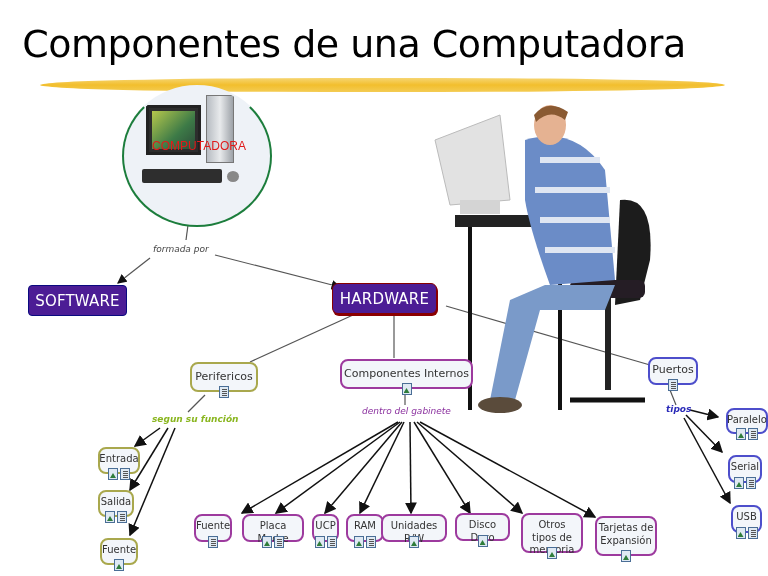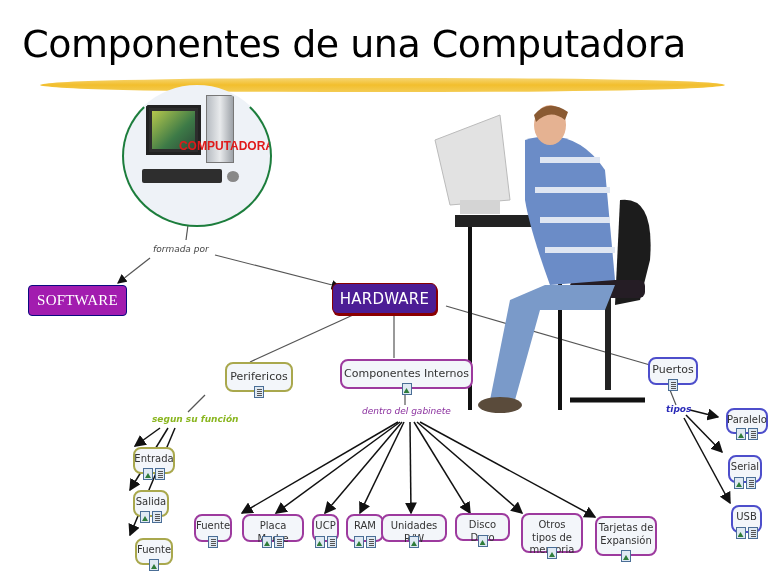--- a/index.html
+++ b/index.html
@@ -14,44 +14,44 @@
     background: linear-gradient(180deg, #f6d36a 0%, #f1bb22 50%, #f3c94a 100%);
     border-radius: 50% / 60%; transform: skewX(-6deg); opacity: 0.95;
   }
   svg.links { position: absolute; left: 0; top: 0; }
   .node {
     position: absolute; background: #f3f6fa; border: 2px solid; border-radius: 8px;
     font-family: "DejaVu Sans", sans-serif; font-size: 10px; color: #333;
     display: flex; flex-direction: column; align-items: center; justify-content: flex-start;
     padding-top: 4px; text-align: center; line-height: 1.25; cursor: pointer;
   }
-  .node.olive { border-color: #a9a84d; margin-left: 35px; }
+  .node.olive { border-color: #a9a84d; }
   .node.purple { border-color: #9d3a9e; }
   .node.blue { border-color: #4d4ecb; }
   .icons { position: absolute; bottom: -8px; left: 50%; transform: translateX(-50%); display: flex; gap: 2px; }
   .ico { width: 10px; height: 12px; border: 1px solid #4a6e96; background: #dfe9f3; position: relative; }
   .ico.img::after { content: ""; position: absolute; left: 1px; bottom: 1px; width: 6px; height: 5px; background: #2f7d3b; clip-path: polygon(0 100%, 50% 0, 100% 100%); }
   .ico.doc::after { content: ""; position: absolute; left: 2px; top: 2px; width: 5px; height: 7px; background: repeating-linear-gradient(180deg, #555 0 1px, transparent 1px 2px); }
   .big-btn {
     position: absolute; color: #fff; font-size: 15px; display: flex; align-items: center; justify-content: center;
     border-radius: 4px; letter-spacing: 0.2px;
   }
-  .software { left: 28px; top: 285px; width: 99px; height: 31px; background: #a21caf; border: 1px solid #0a0a80; font-family: Liberation Serif, serif; }
+  .software { left: 28px; top: 285px; width: 99px; height: 31px; background: #4c1d95; border: 1px solid #0a0a80; }
   .hardware { left: 332px; top: 283px; width: 105px; height: 31px; background: #4c1d95; border: 1px solid #800; border-radius: 6px; box-shadow: 1px 2px 0 #8c0000; }
   .link-label { position: absolute; font-size: 9px; font-style: italic; }
   .computer-circle {
     position: absolute; left: 122px; top: 85px; width: 150px; height: 142px; border-radius: 50%;
     background: #eef2f7; border: 2px solid #1c7d3c; border-top-color: transparent; overflow: hidden;
   }
   .pc-monitor { position: absolute; left: 22px; top: 18px; width: 55px; height: 50px; background: #2d2d2d; border: 3px solid #222; }
   .pc-monitor::after { content: ""; position: absolute; inset: 3px; background: linear-gradient(135deg, #b6c84c, #3d7a47 60%, #2d4d3a); }
   .pc-tower { position: absolute; left: 82px; top: 8px; width: 28px; height: 68px; background: linear-gradient(90deg, #b7bcc2, #e8eaec, #9da2a8); border: 1px solid #777; }
   .pc-keyboard { position: absolute; left: 18px; top: 82px; width: 80px; height: 14px; background: #2e2e2e; border-radius: 2px; }
   .pc-mouse { position: absolute; left: 103px; top: 84px; width: 12px; height: 11px; background: #888; border-radius: 50%; }
-  .pc-label { position: absolute; left: 0; top: 52px; width: 150px; text-align: right; color: #e01a1a; font-weight: bold; font-size: 12px; font-family: "Liberation Sans", sans-serif; }
+  .pc-label { position: absolute; left: 0; top: 52px; width: 150px; text-align: center; color: #e01a1a; font-weight: normal; font-size: 12px; font-family: "Liberation Sans", sans-serif; }
   .photo { position: absolute; left: 430px; top: 100px; width: 240px; height: 325px; }
 </style>
 </head>
 <body>
 
 <div class="title">Componentes de una Computadora</div>
 <div class="highlight"></div>
 
 <svg class="links" width="768" height="576">
   <defs>

